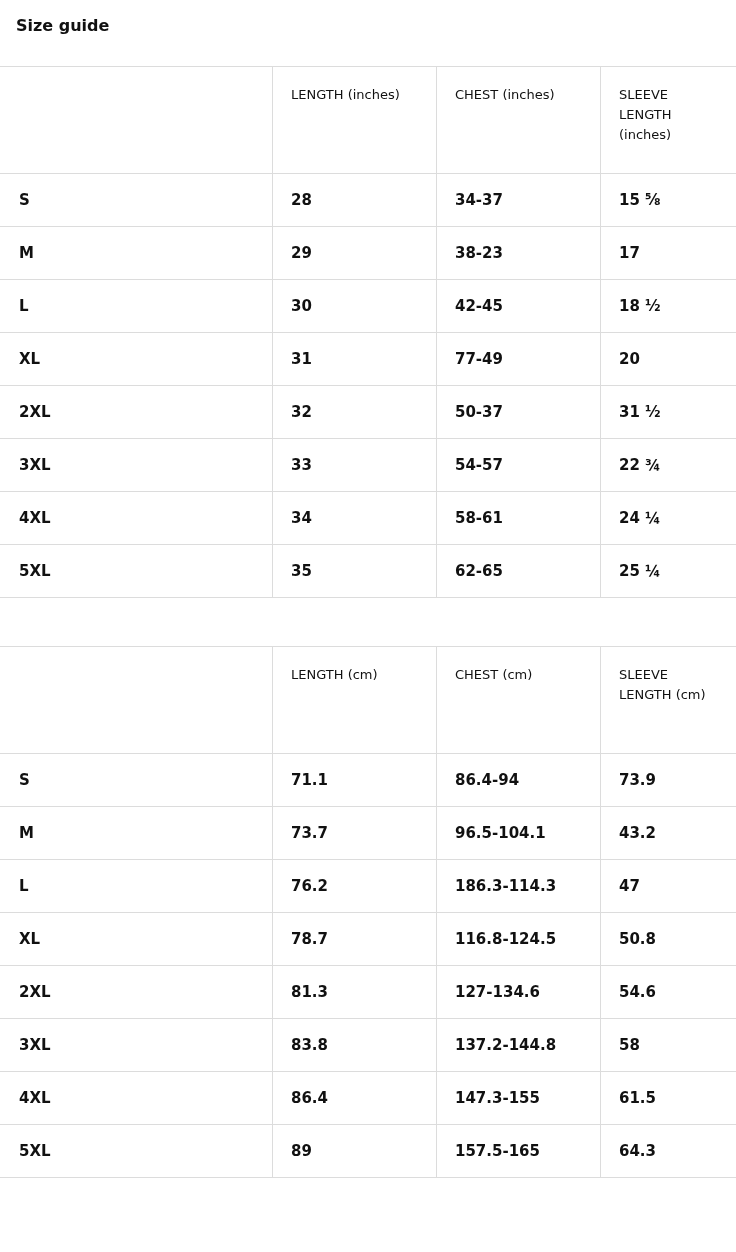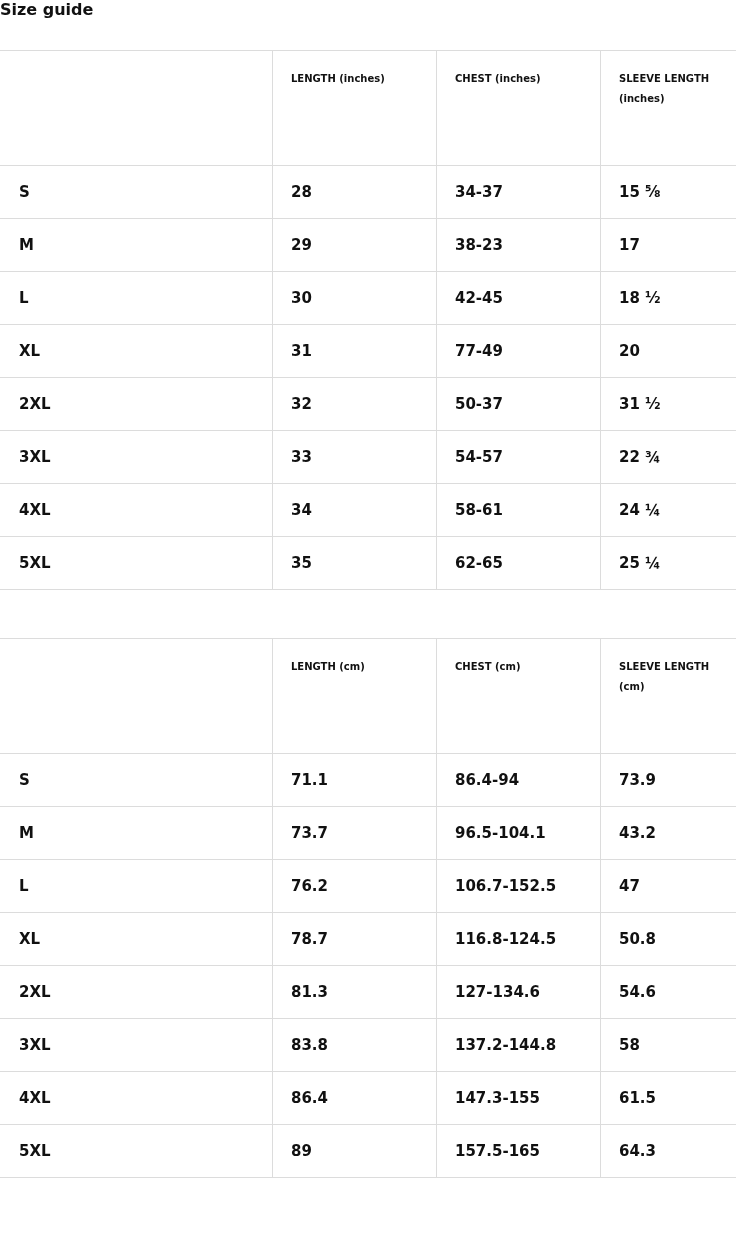--- a/index.html
+++ b/index.html
@@ -15,21 +15,21 @@
   }
   .page {
     width: 736px;
     box-sizing: border-box;
     padding: 0;
   }
   .size-guide-title {
     font-size: 16px;
     font-weight: bold;
     line-height: 20px;
-    margin: 0;
+    margin: 16px;
     padding: 0 0 0 0;
     color: #111111;
   }
   .table-block {
     margin-top: 30px;
   }
   table.size-table {
     width: 736px;
     border-collapse: collapse;
     table-layout: fixed;
@@ -50,25 +50,25 @@
     text-align: left;
     line-height: 20px;
   }
   table.size-table tr > *:first-child {
     border-left: 1px solid #ffffff;
   }
   table.size-table tr > *:last-child {
     border-right: none;
   }
   table.size-table thead th {
-    font-weight: bold;
-    font-size: 10px;
+    font-weight: normal;
+    font-size: 13px;
     line-height: 20px;
     padding-top: 18px;
-    padding-bottom: 26px;
+    padding-bottom: 18px;
     vertical-align: top;
   }
   table.size-table thead th.corner {
     border-top: 1px solid #dcdcdc;
   }
   table.size-table tbody th.row-label {
     font-weight: bold;
   }
   table.size-table tbody td {
     font-weight: bold;
@@ -183,21 +183,21 @@
         </tr>
         <tr>
           <th class="row-label">M</th>
           <td>73.7</td>
           <td>96.5-104.1</td>
           <td>43.2</td>
         </tr>
         <tr>
           <th class="row-label">L</th>
           <td>76.2</td>
-          <td>106.7-152.5</td>
+          <td>186.3-114.3</td>
           <td>47</td>
         </tr>
         <tr>
           <th class="row-label">XL</th>
           <td>78.7</td>
           <td>116.8-124.5</td>
           <td>50.8</td>
         </tr>
         <tr>
           <th class="row-label">2XL</th>

